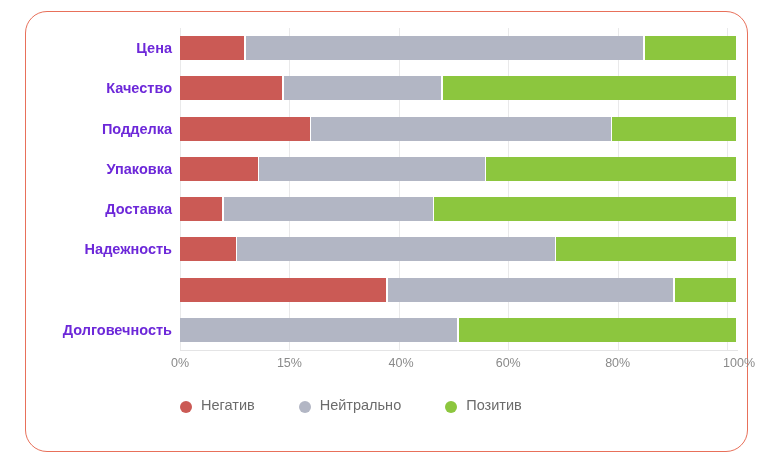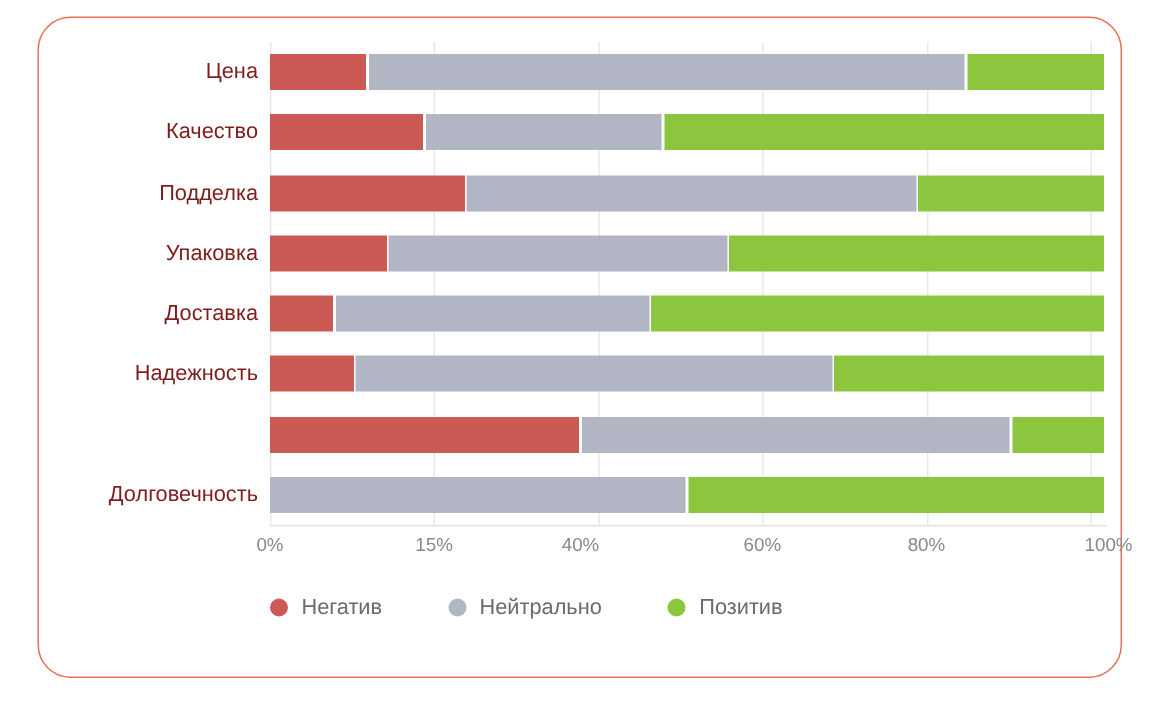--- a/index.html
+++ b/index.html
@@ -103,22 +103,23 @@
   }
   .cat-label {
     position: absolute;
     right: 0;
     width: 100%;
     height: 40.25px;
     display: flex;
     align-items: center;
     justify-content: flex-end;
     font-size: 14.5px;
-    color: #7f1d1d;
+    color: #6d28d9;
     white-space: nowrap;
+    font-weight: bold;
   }
 
   .tick-labels {
     position: absolute;
     left: 180px;
     top: 356px;
     width: 558px;
     height: 20px;
   }
   .tick-label {
@@ -136,21 +137,21 @@
     top: 392px;
     width: 558px;
     height: 26px;
     display: flex;
     align-items: center;
     justify-content: flex-start;
     gap: 0;
   }
   .legend-item {
     display: flex;
-    align-items: center;
+    align-items: flex-end;
     gap: 9px;
     margin-right: 44px;
   }
   .legend-dot {
     width: 12px;
     height: 12px;
     border-radius: 50%;
     display: block;
   }
   .legend-text {
@@ -243,21 +244,21 @@
             </div>
           </div>
         </div>
     </div>
 
     <div class="axis-line"></div>
 
     <div class="tick-labels">
         <div class="tick-label" style="left: 0px;">0%</div>
         <div class="tick-label" style="left: 109.412px;">15%</div>
-        <div class="tick-label" style="left: 207px;">40%</div>
+        <div class="tick-label" style="left: 221px;">40%</div>
         <div class="tick-label" style="left: 328.235px;">60%</div>
         <div class="tick-label" style="left: 437.647px;">80%</div>
         <div class="tick-label" style="left: 547.059px; margin-left: 12px;">100%</div>
       </div>
 
     <div class="legend">
         <div class="legend-item">
           <span class="legend-dot" style="background: rgb(203, 90, 85);"></span>
           <span class="legend-text">Негатив</span>
         </div>

